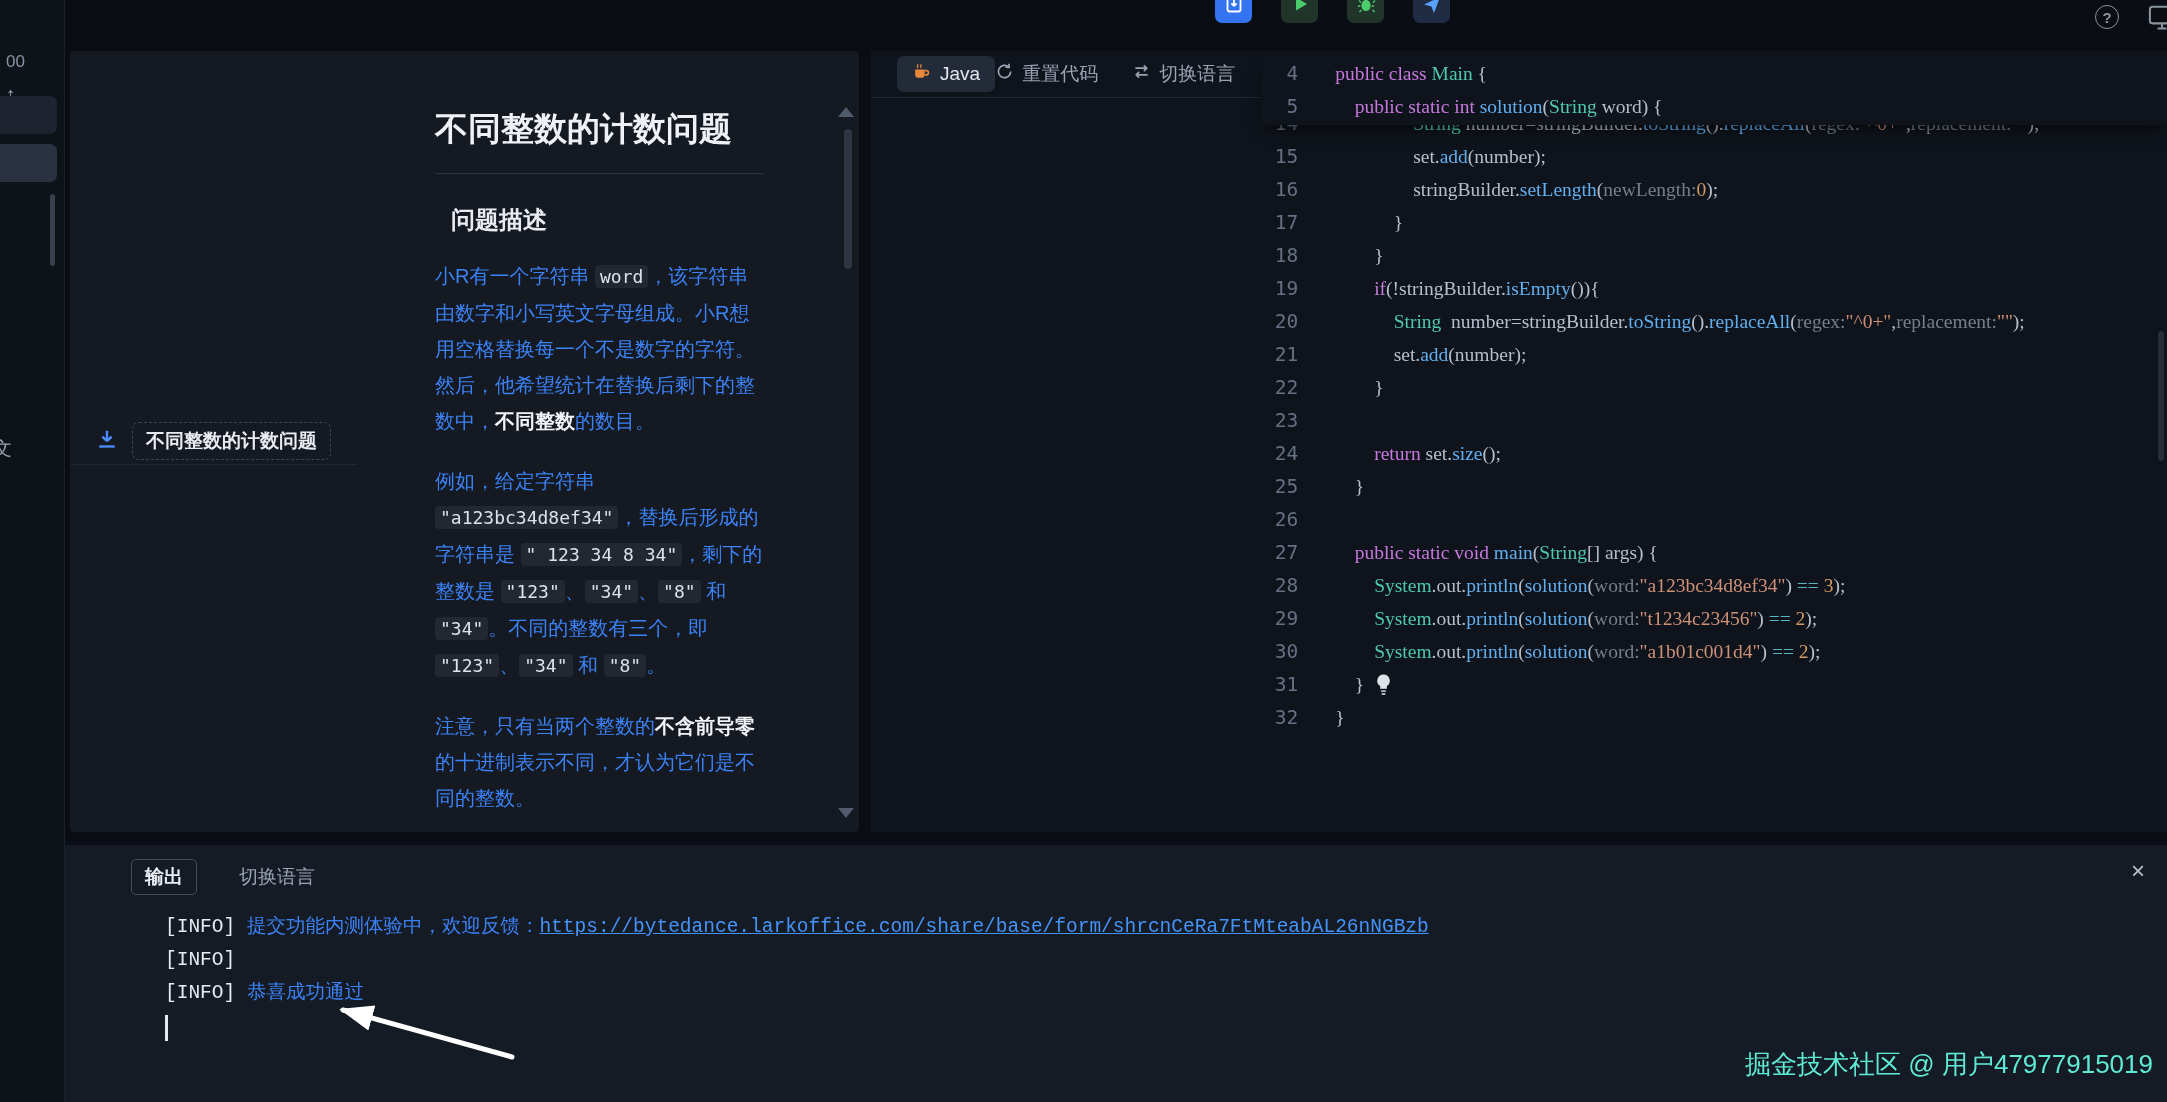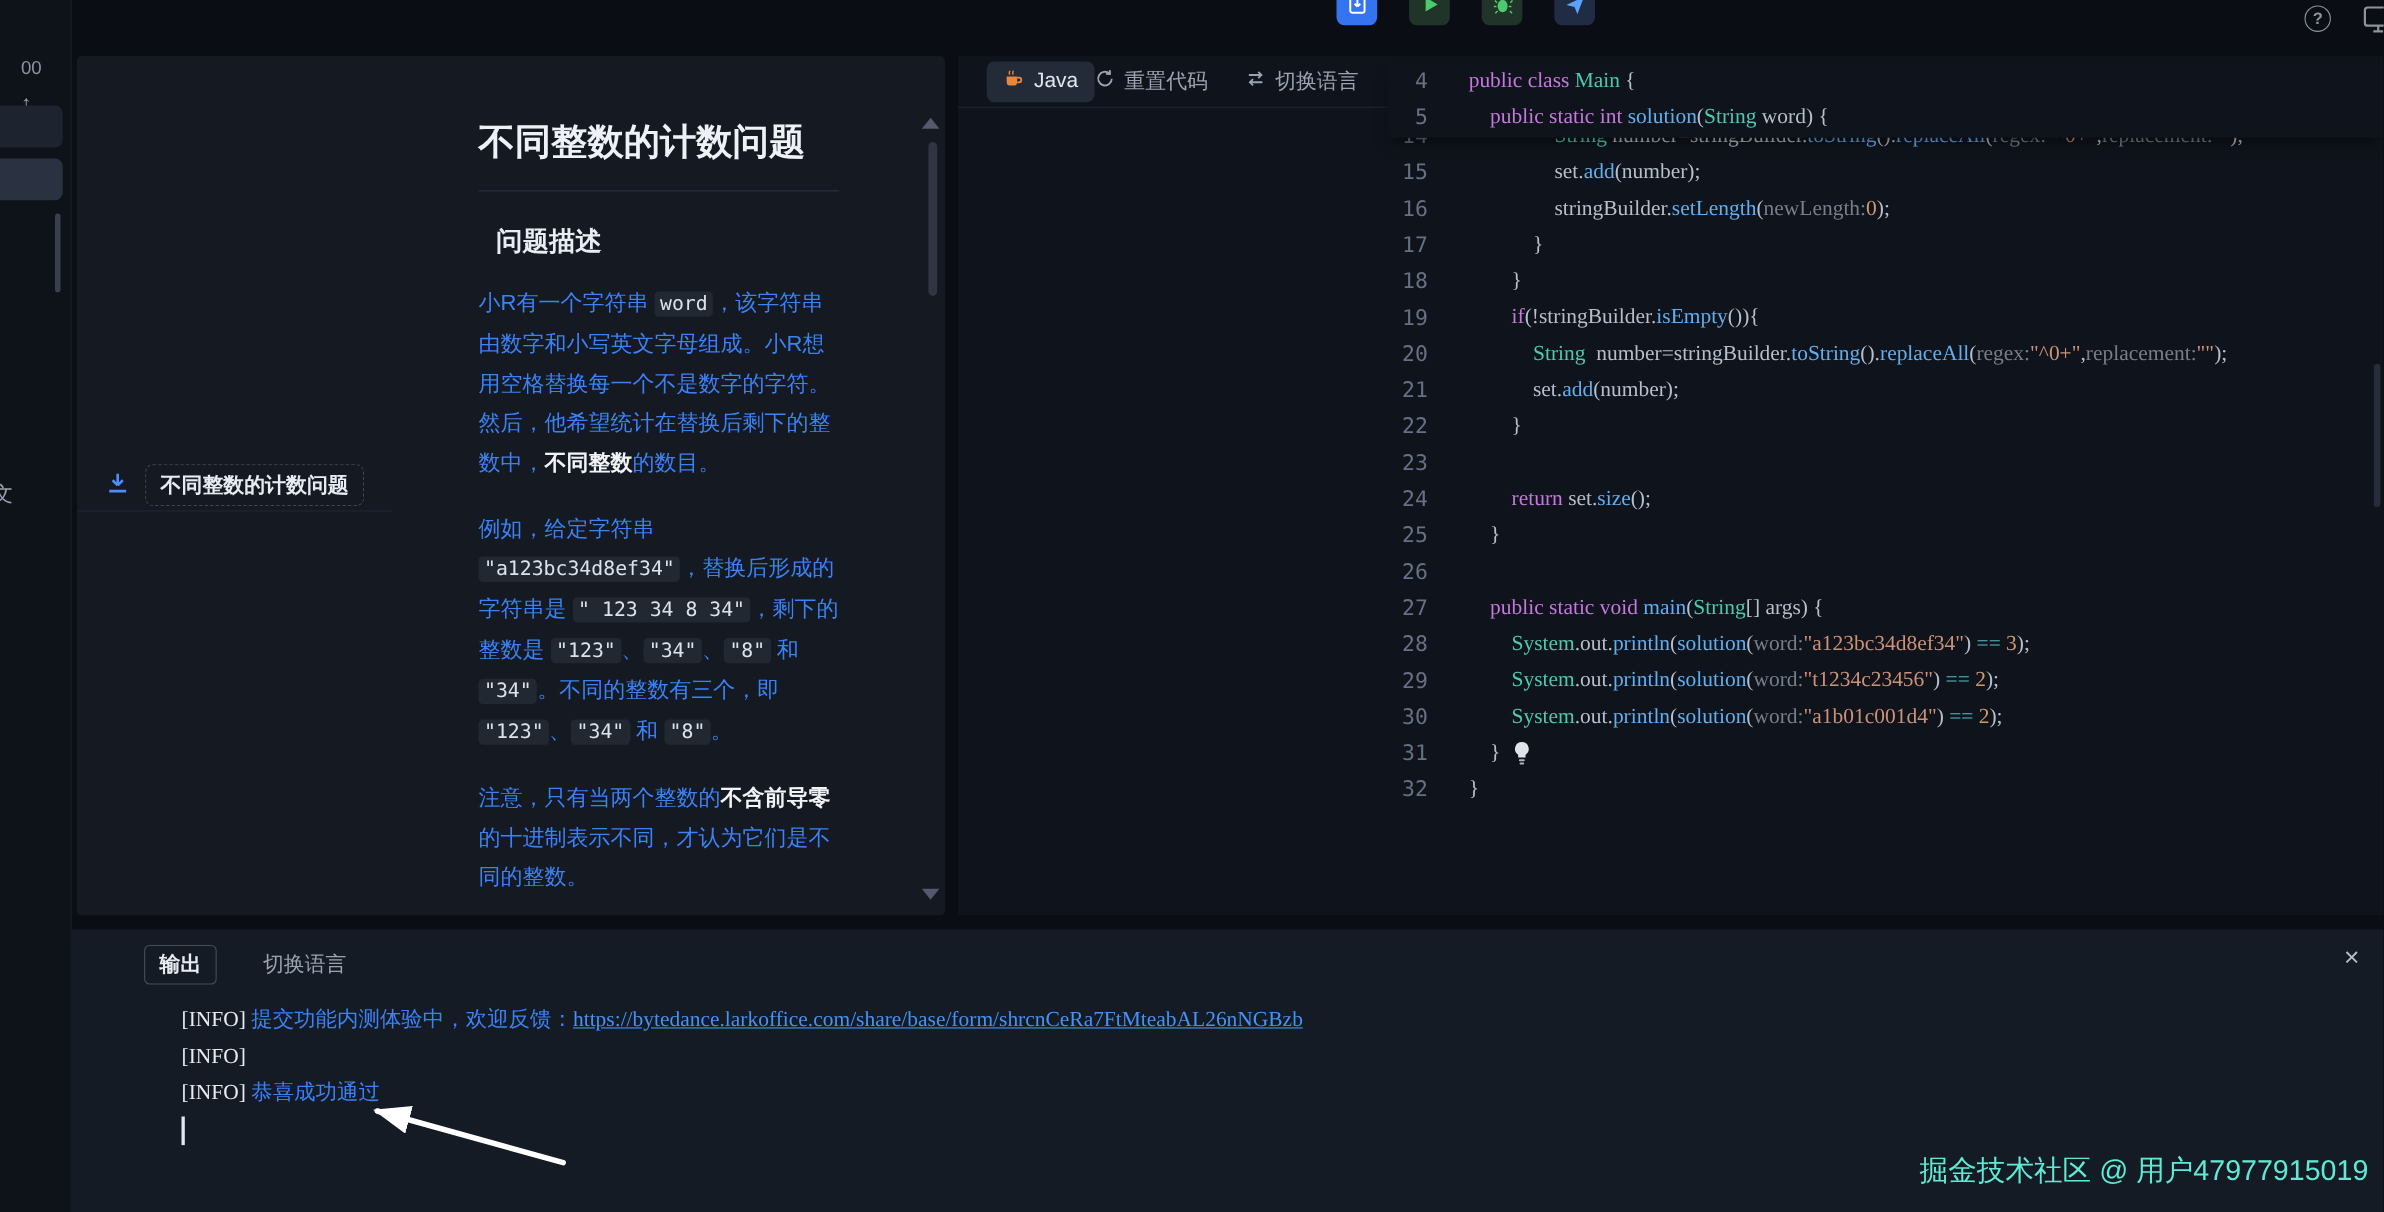--- a/index.html
+++ b/index.html
@@ -3,21 +3,21 @@
 <meta charset="utf-8">
 <style>
   *{box-sizing:border-box;}
   html,body{margin:0;padding:0;}
   body{width:2167px;height:1102px;overflow:hidden;background:#0a0d13;
        font-family:"Liberation Sans",sans-serif;color:#c9cfd9;}
   .app{display:flex;width:100%;height:100%;}
 
   
   .rail{position:relative;width:65px;flex:none;background:#0e1219;border-right:1px solid #1a202a;}
-  .rail-top{position:absolute;top:52px;left:19px;color:#8a93a2;font-size:17px;display:flex;gap:12px;align-items:flex-start;flex-direction:column;}
+  .rail-top{position:absolute;top:52px;left:6px;color:#8a93a2;font-size:17px;display:flex;gap:12px;align-items:flex-start;flex-direction:column;}
   .rail-arrow{font-size:19px;color:#9aa3b2;cursor:pointer;}
   .rail-item{position:absolute;left:0;width:57px;height:38px;border-radius:0 7px 7px 0;cursor:pointer;}
   .rail-item.one{top:96px;background:#1e242f;}
   .rail-item.two{top:144px;background:#2a3140;}
   .rail-scroll{position:absolute;left:50px;top:194px;width:5px;height:72px;border-radius:3px;background:#39404d;}
   .rail-char{position:absolute;left:-7px;top:436px;color:#98a1b0;font-size:19px;}
 
   
   .main{flex:1;display:flex;flex-direction:column;min-width:0;position:relative;}
 
@@ -72,21 +72,21 @@
   .clip .code-line{margin-top:-18px;}
   .bulb{position:absolute;left:112px;top:5px;width:21px;height:23px;cursor:pointer;}
   .ed-scroll{position:absolute;right:3px;top:280px;width:6px;height:130px;background:#262d39;border-radius:3px;cursor:pointer;}
 
   
   .console{flex:none;height:257px;margin-top:13px;background:#151b24;position:relative;padding:0 0 0 100px;}
   .con-tabs{padding-top:14px;display:flex;align-items:center;margin-left:-34px;}
   .tab-output{border:1px solid #454e5d;border-radius:5px;padding:4px 13px;color:#e9ecf2;font-size:19px;font-weight:700;cursor:pointer;}
   .tab-debug{margin-left:42px;color:#99a3b2;font-size:19px;cursor:pointer;}
   .con-close{position:absolute;right:22px;top:14px;color:#b7bec9;font-size:24px;cursor:pointer;line-height:1;}
-  .logs{margin-top:16px;font-family:Liberation Serif, serif;font-size:19.5px;line-height:33px;color:#c3cad5;}
+  .logs{margin-top:16px;font-family:Liberation Mono, monospace;font-size:19.5px;line-height:33px;color:#c3cad5;}
   .sg-info{color:#e8ebf0;}
   .sg-t{color:#3b82f6;}
   a.sg-link{color:#4493f8;text-decoration:underline;cursor:pointer;}
   .cursor{width:3px;height:26px;background:#e3e7ee;margin-top:5px;}
   .arrow{position:absolute;left:0;top:0;width:100%;height:100%;pointer-events:none;}
   .watermark{position:absolute;right:14px;bottom:20px;color:#5eead4;font-size:26px;}
 </style>
 </head>
 <body>
 

